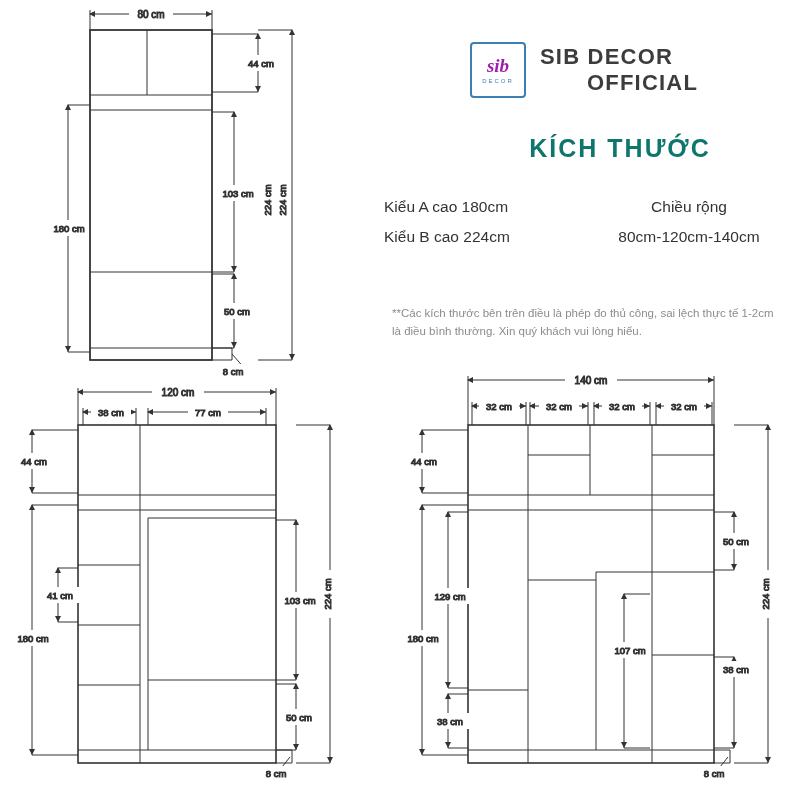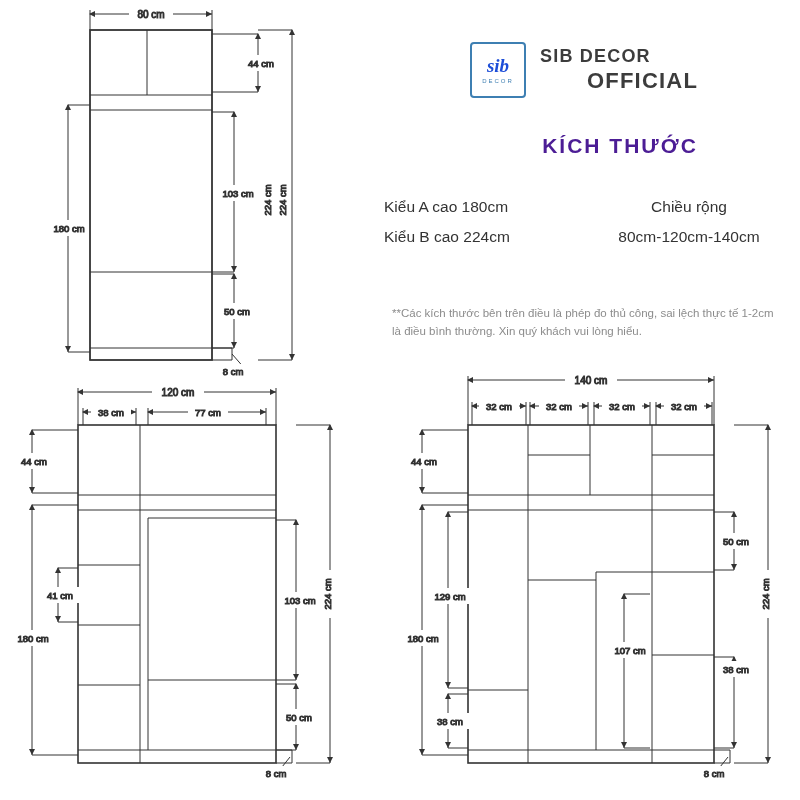--- a/index.html
+++ b/index.html
@@ -15,32 +15,32 @@
   .brand{
     position:absolute;left:470px;top:42px;display:flex;align-items:center;gap:14px;
   }
   .logo{
     width:56px;height:56px;border:2px solid #3e7fb2;border-radius:4px;
     display:flex;flex-direction:column;align-items:center;justify-content:center;
     box-sizing:border-box;
   }
   .logo .lg-main{
     font-family:"Liberation Serif", serif;font-style:italic;font-weight:bold;
-    font-size:19px;color:#1d4ed8;line-height:1;
+    font-size:19px;color:#a21caf;line-height:1;
   }
   .logo .lg-sub{
     font-size:6px;letter-spacing:2px;color:#3e7fb2;margin-top:3px;
   }
   .brandtext{line-height:1.18;}
-  .brandtext .b1{font-size:18px;letter-spacing:1.2px;color:#3c3c3c;font-weight:bold;}
+  .brandtext .b1{font-size:22px;letter-spacing:1.2px;color:#3c3c3c;font-weight:bold;}
   .brandtext .b2{font-size:22px;letter-spacing:1.2px;color:#3c3c3c;font-weight:bold;margin-left:47px;}
 
   .kt-title{
     position:absolute;left:470px;top:134px;width:300px;text-align:center;
-    font-size:21px;letter-spacing:2px;color:#4c1d95;font-weight:bold;
+    font-size:25px;letter-spacing:2px;color:#0f766e;font-weight:bold;
   }
   .specs{position:absolute;left:384px;top:198px;width:390px;}
   .specrow{display:flex;justify-content:space-between;margin-bottom:12px;}
   .spec-l{font-size:15.5px;color:#333;}
   .spec-r{font-size:15.5px;color:#333;}
   .spec-r.ctr{text-align:center;width:170px;}
   .note{
     position:absolute;left:392px;top:305px;width:390px;
     font-size:11.5px;color:#8c8c8c;line-height:1.55;
   }

